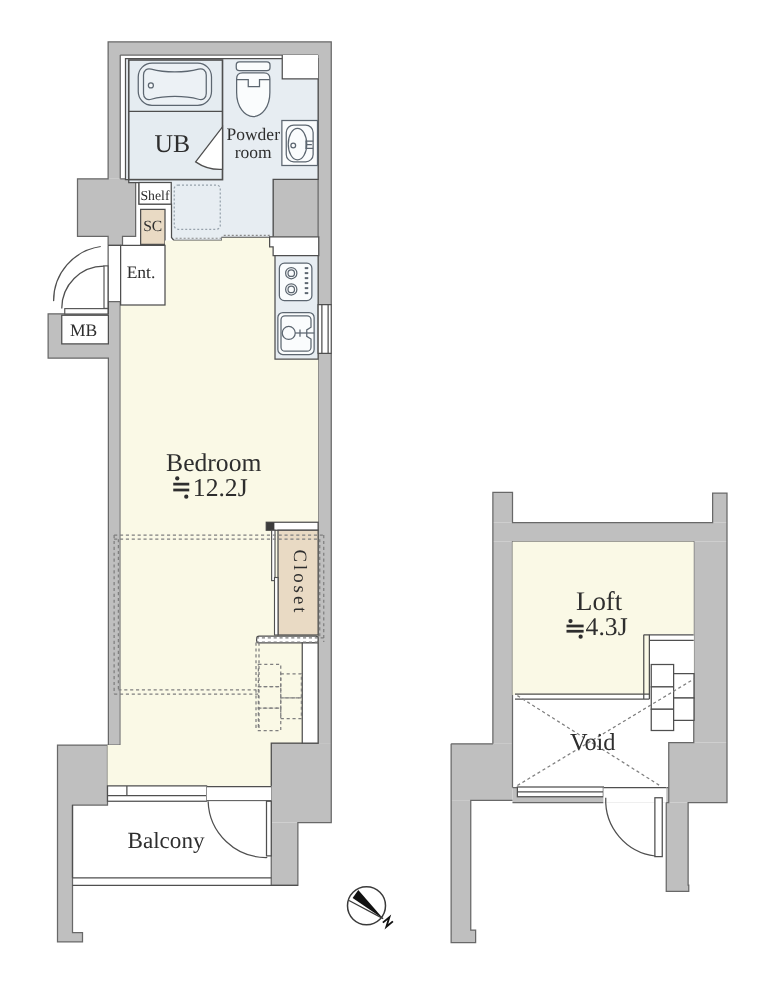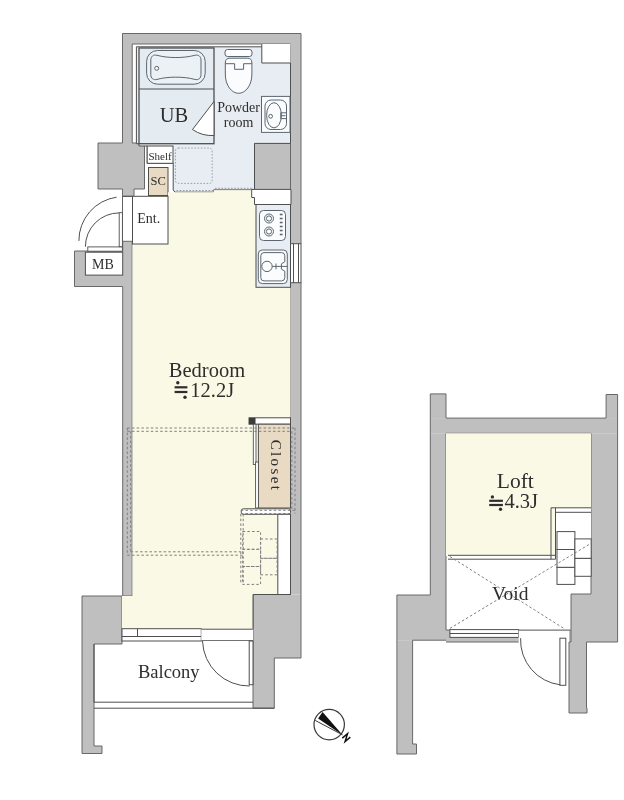--- a/index.html
+++ b/index.html
@@ -1,16 +1,16 @@
 <!DOCTYPE html>
 <html><head>
 <meta charset="utf-8">
 <style>
 html,body{margin:0;padding:0;background:#ffffff;}
-#plan{width:496px;height:800px;position:relative;font-family:"Liberation Serif",serif;padding-left:36px;}
+#plan{width:496px;height:800px;position:relative;font-family:"Liberation Serif",serif;}
 text{font-family:"Liberation Serif",serif;fill:#2e2e2e;}
 .walln{fill:#bfbfbf;}
 .blue{fill:#e7edf2;}
 .cream{fill:#faf9e6;}
 .beige{fill:#e9dac4;}
 .ln{stroke:#4f4f4f;stroke-width:1;fill:none;}
 .fx{fill:#fafcfd;stroke:#5c6670;stroke-width:1;}
 .dash{stroke:#7f7f7f;stroke-width:1;fill:none;stroke-dasharray:2.5 2.2;}
 </style>
 </head>

